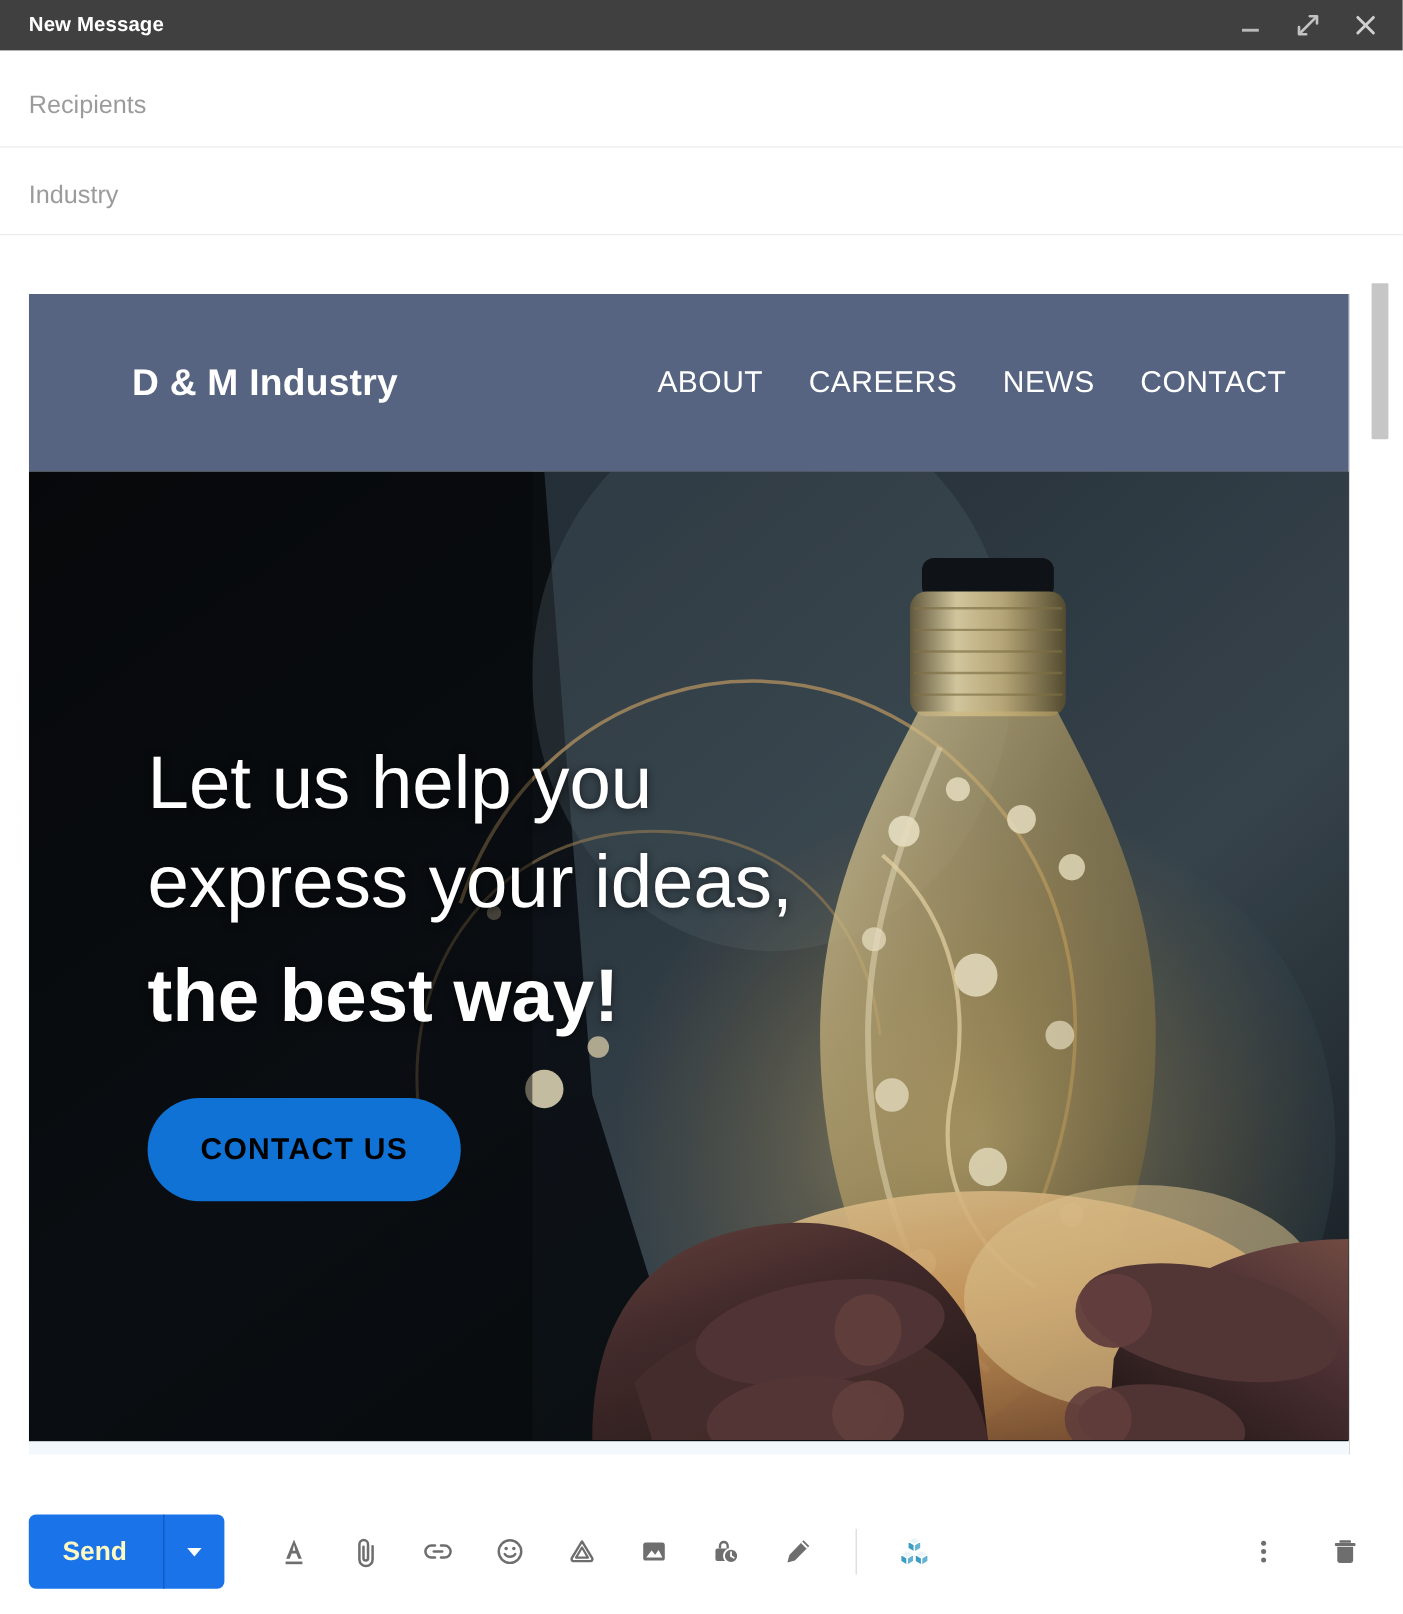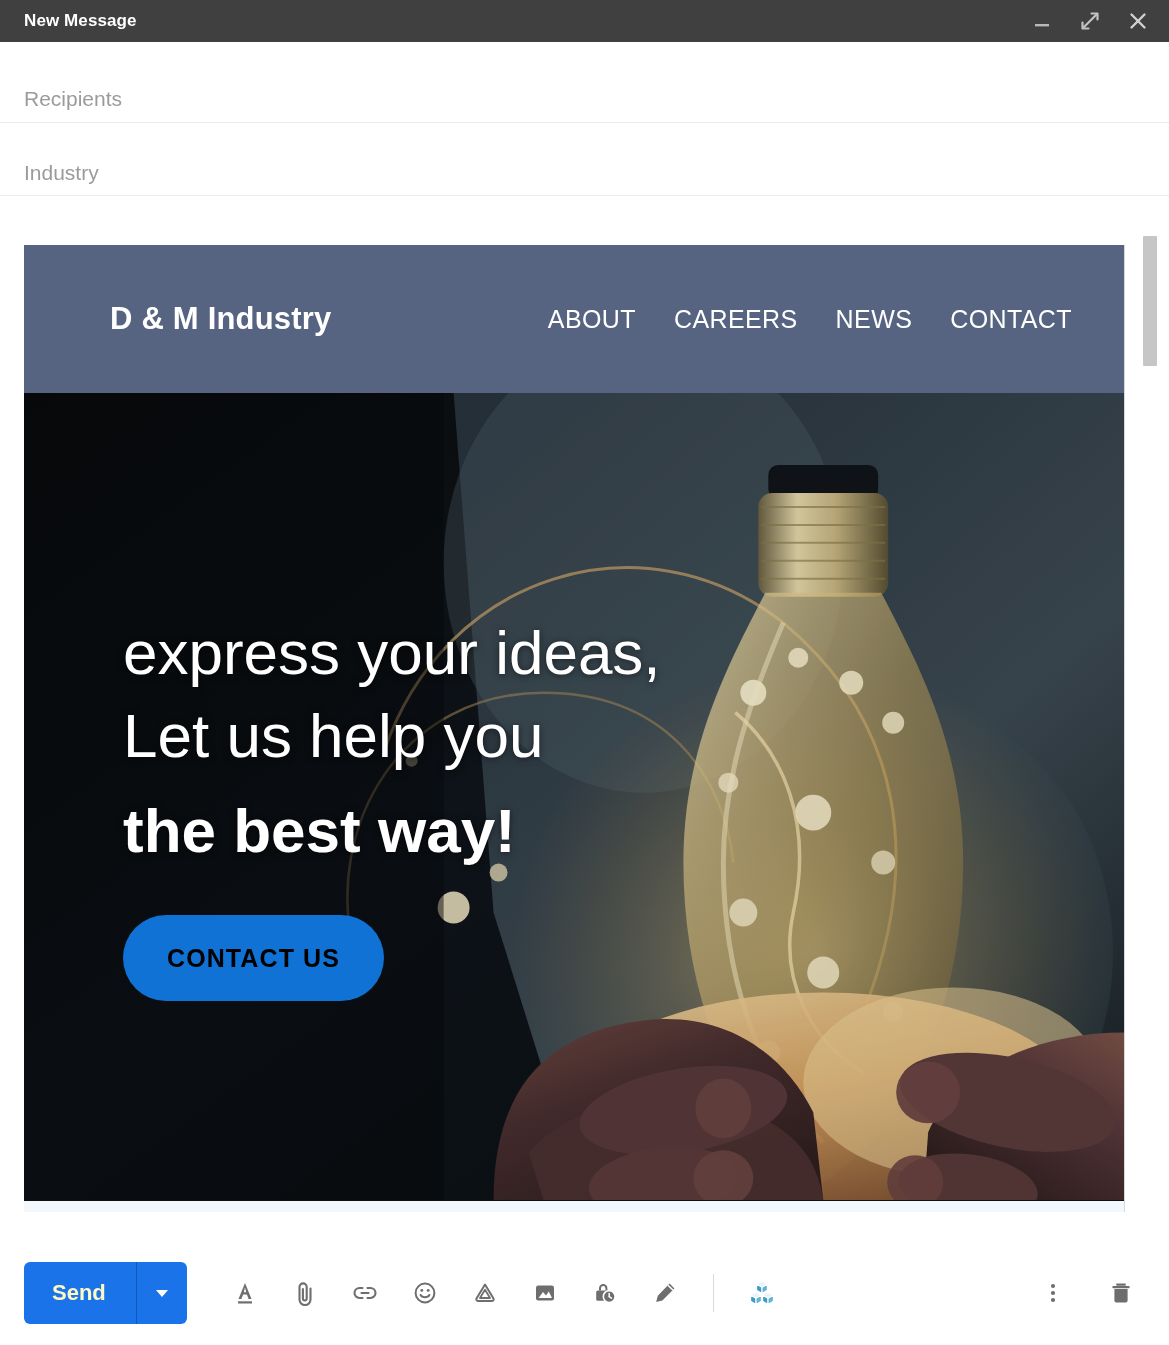--- a/index.html
+++ b/index.html
@@ -23,21 +23,21 @@
     padding: 0 14px 0 24px;
   }
   .titlebar-title { font-size: 17px; font-weight: bold; letter-spacing: .1px; flex: 1; }
   .win-btns { display: flex; align-items: center; gap: 26px; padding-right: 6px; }
   .win-btn { width: 22px; height: 22px; display: flex; align-items: center;
              justify-content: center; cursor: pointer; }
   .win-btn svg { display: block; }
 
   
   .field {
-    height: 45px; display: flex; align-items: center;
+    height: 45px; display: flex; 
     padding: 0 24px; border-bottom: 1px solid #ebebeb;
     flex: 0 0 45px;
   }
   .field-first { height: 53px; flex: 0 0 53px; padding-top: 6px; }
   .field-text { font-size: 21px; color: #9b9b9b; }
 
   
   .body-area {
     position: relative; flex: 1 1 auto; overflow: hidden;
     background: #ffffff; padding: 21px 0 0 0;
@@ -278,22 +278,22 @@
           <ellipse cx="905" cy="700" rx="32" ry="31" fill="#6d4644" opacity=".95"></ellipse>
           <ellipse cx="945" cy="795" rx="70" ry="33" fill="#5a3a39" transform="rotate(7 945 795)"></ellipse>
           <ellipse cx="892" cy="790" rx="28" ry="27" fill="#6b4543" opacity=".9"></ellipse>
 
           <rect width="1101" height="808" fill="#000" opacity=".1"></rect>
           <rect x="0" y="0" width="420" height="808" fill="#05070a" opacity=".5"></rect>
         </svg>
 
         <div class="hero-content">
           <div class="hero-h1">
+            <div>Let us help you</div>
             <div>express your ideas,</div>
-            <div>Let us help you</div>
             <div class="bold">the best way!</div>
           </div>
           <div class="hero-cta">
             <span>CONTACT US</span>
           </div>
         </div>
       </div>
 
       <div class="body-band"></div>
     </div>

